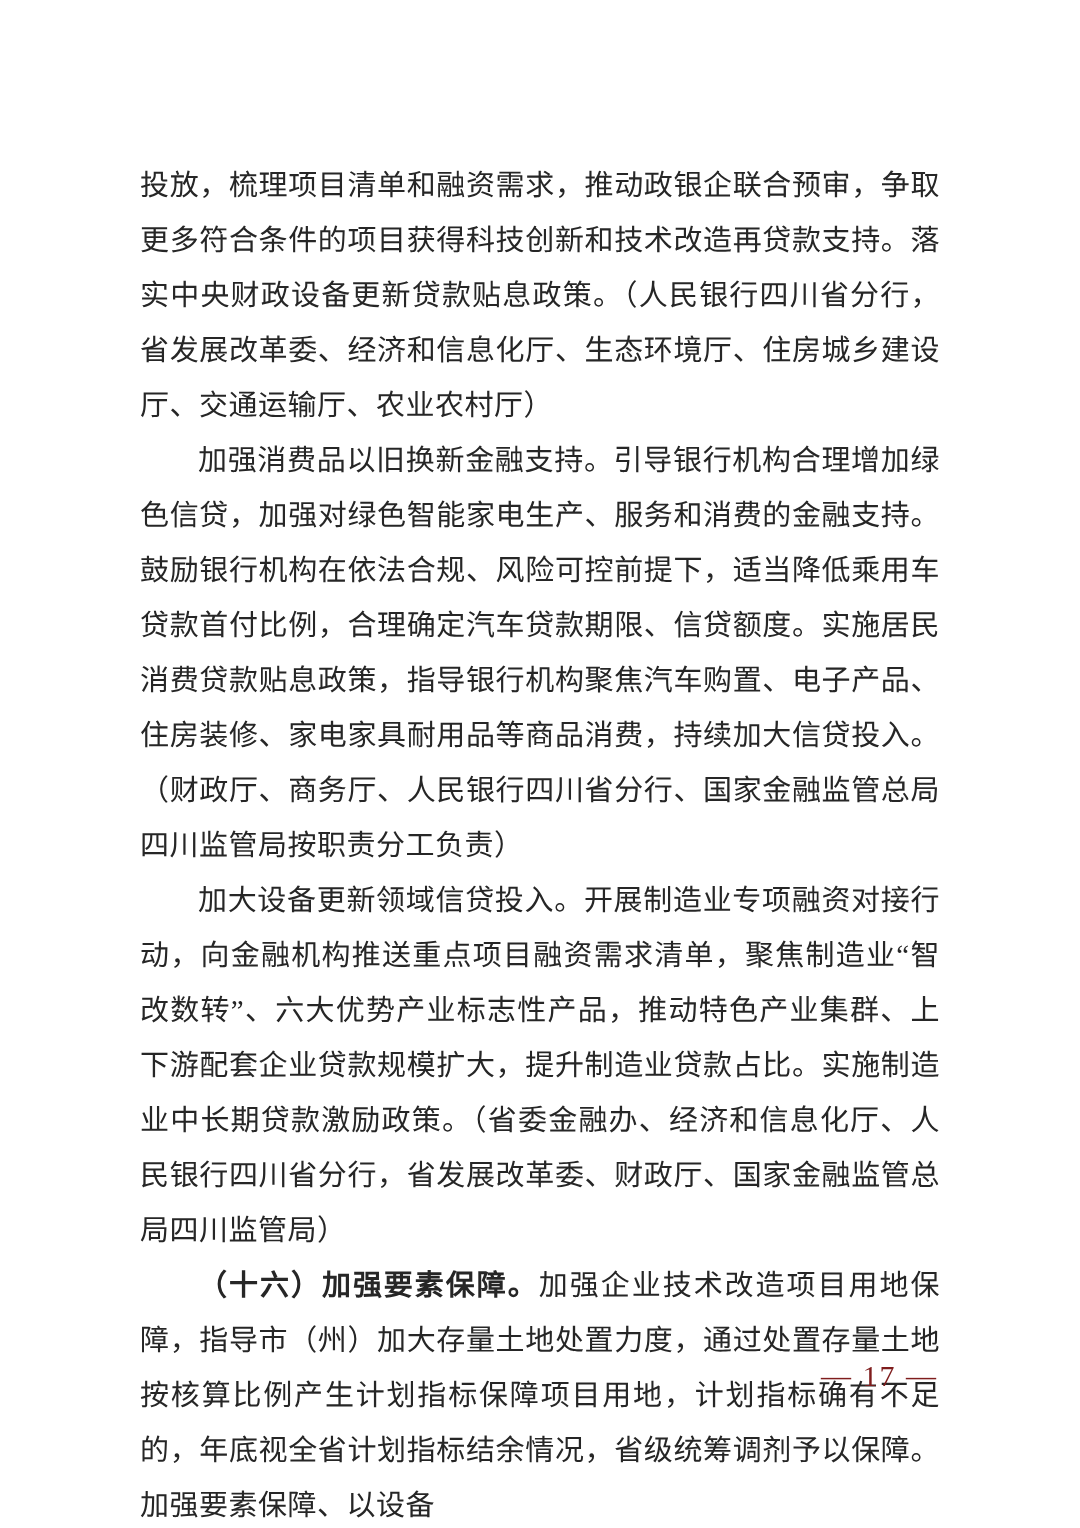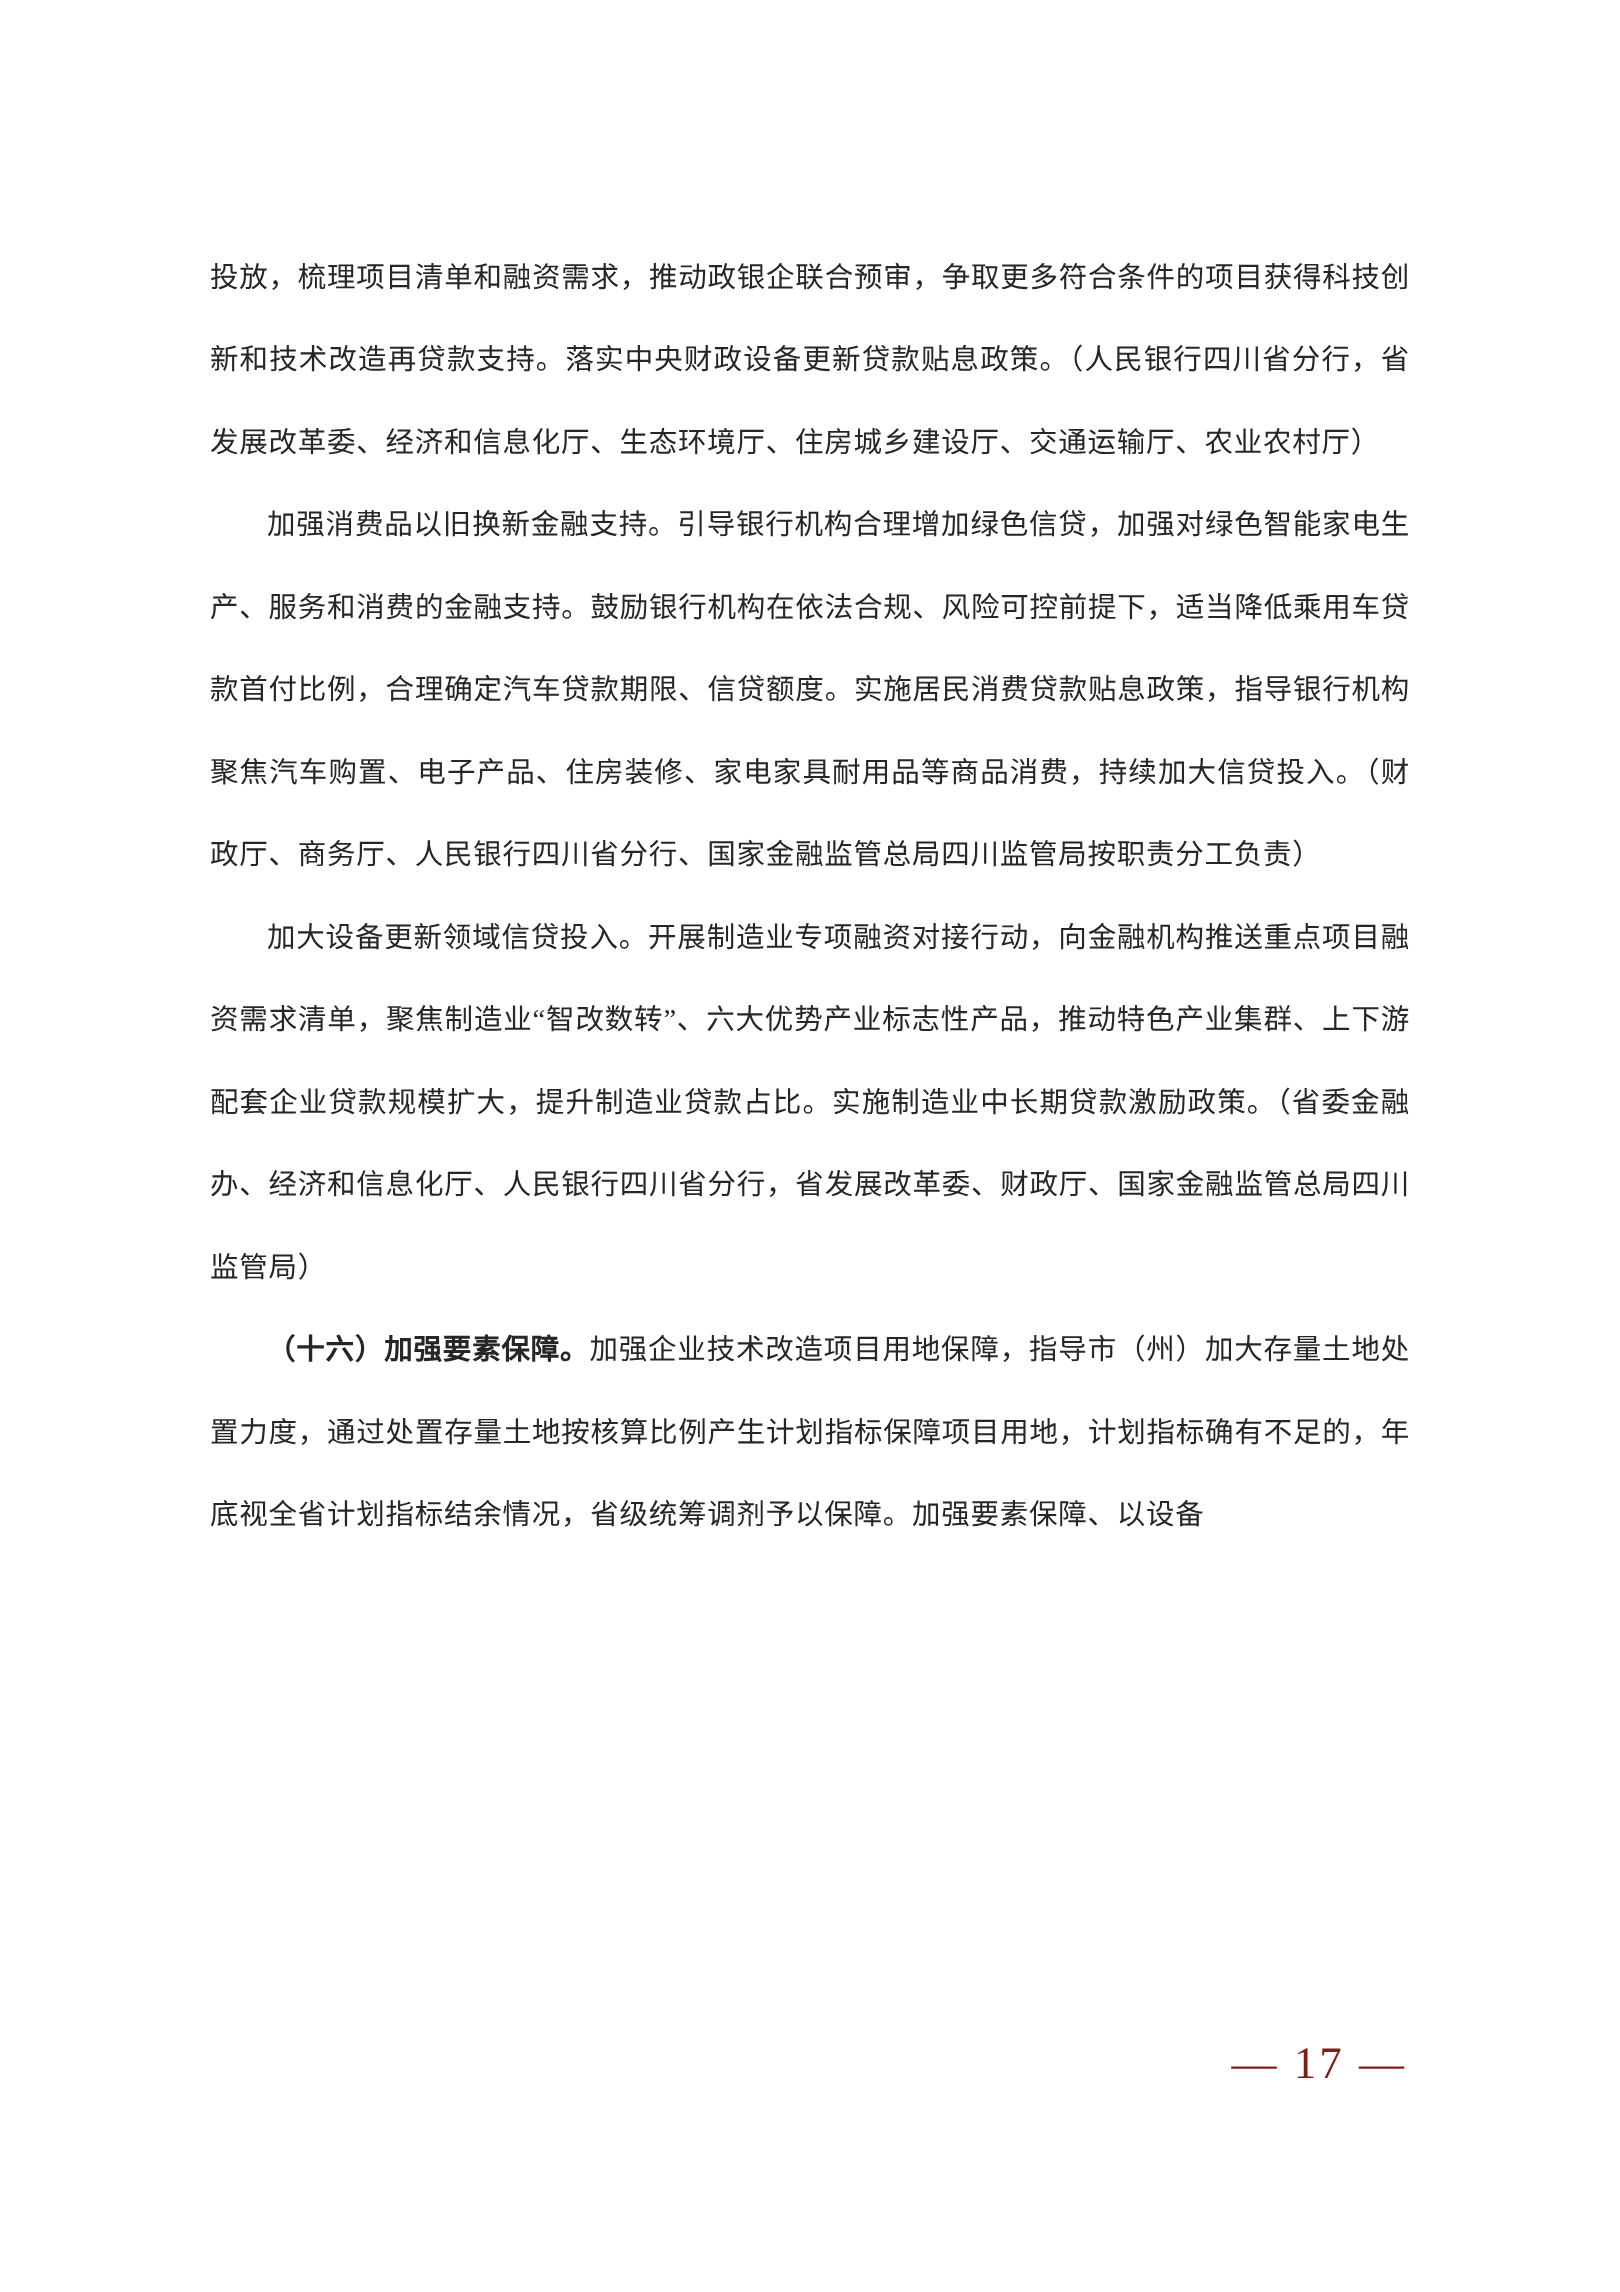--- a/index.html
+++ b/index.html
@@ -16,21 +16,21 @@
   }
   .page {
     position: absolute;
     left: 140px;
     top: 158px;
     width: 800px;
   }
   .page p {
     margin: 0;
     padding: 0;
-    font-size: 19px;
+    font-size: 29px;
     line-height: 55px;
     text-align: justify;
     text-justify: inter-character;
     letter-spacing: 0.5px;
     text-indent: 2em;
     word-break: break-all;
   }
   .page p.continuation {
     text-indent: 0;
   }

